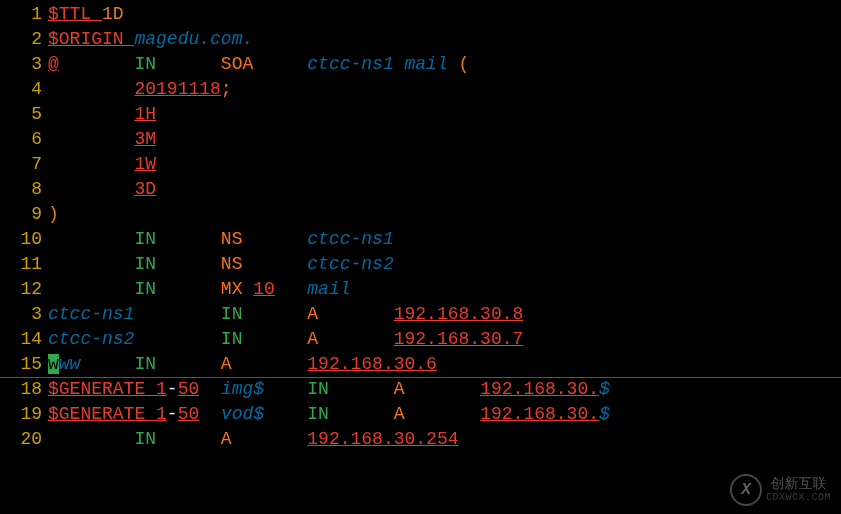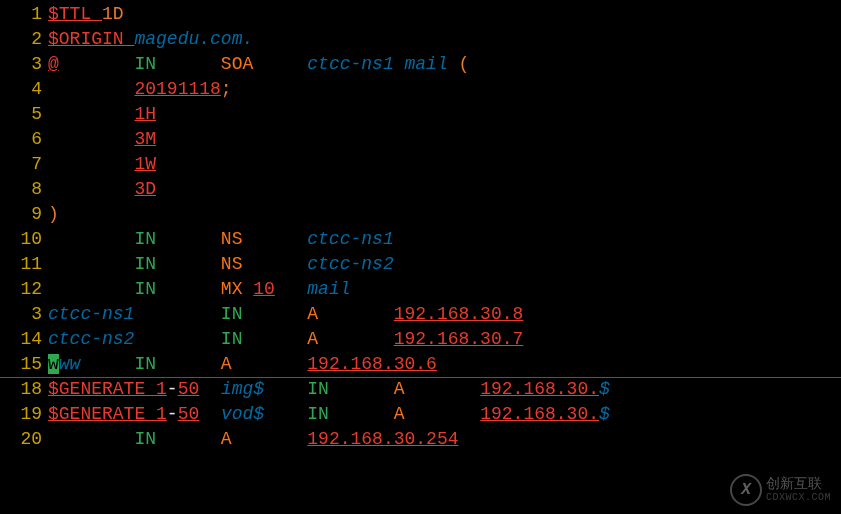--- a/index.html
+++ b/index.html
@@ -69,20 +69,21 @@
     justify-content: center;
     font-size: 16px;
     font-weight: bold;
     font-style: italic;
     color: #888;
   }
   .watermark .txt {
     display: flex;
     flex-direction: column;
     line-height: 1.1;
+    text-align: center;
   }
   .watermark .cn { font-size: 14px; color: #777; }
   .watermark .en { font-size: 10px; letter-spacing: 0.5px; color: #555; }
 </style>
 </head>
 <body>
 
 <div class="editor">
     <div class="line"><span class="gutter">1</span><span class="content"><span class="red">$TTL </span><span class="orange">1D</span></span></div>
     <div class="line"><span class="gutter">2</span><span class="content"><span class="red">$ORIGIN </span><span class="cyan">magedu.com.</span></span></div>

